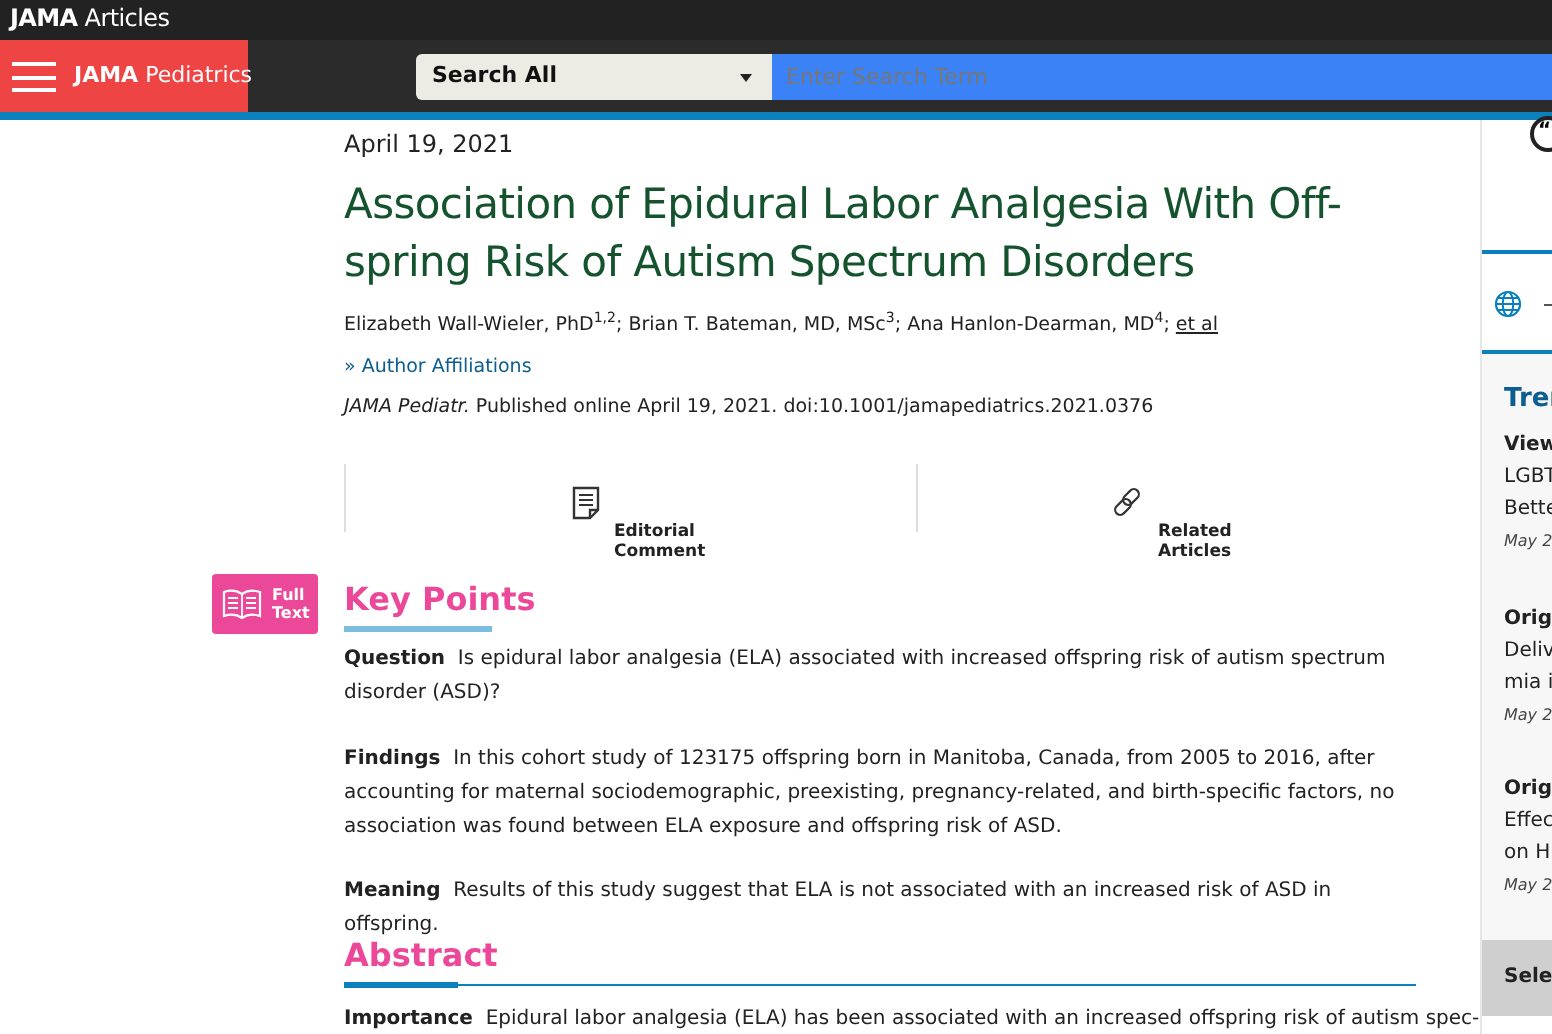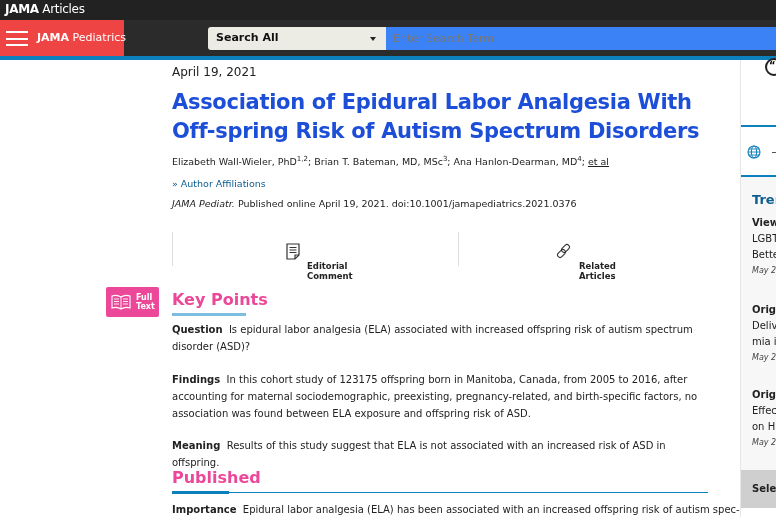--- a/index.html
+++ b/index.html
@@ -16,21 +16,21 @@
   .journal .jname span { font-weight: normal; }
   .search-select { position: absolute; left: 208px; top: 7px; width: 178px; height: 23px; background: #ecebe4; border-radius: 3px 0 0 3px; text-align: right; }
   .search-select .lbl { position: absolute; left: 8px; top: 4px; font-size: 11px; font-weight: bold; color: #111; }
   .search-select .caret { position: absolute; right: 10px; top: 10px; width: 0; height: 0; border-left: 3px solid transparent; border-right: 3px solid transparent; border-top: 4px solid #222; }
   .search-input { position: absolute; left: 386px; top: 7px; width: 390px; height: 23px; background: #3b82f6; border: none; padding-left: 7px; font-size: 11px; font-family: "DejaVu Sans", sans-serif; color: #333; outline: none; }
   .search-input::placeholder { color: #777; }
   .bluebar { position: absolute; left: 0; top: 56px; width: 776px; height: 4px; background: #0c7fbd; }
 
   .main { position: absolute; left: 0; top: 60px; width: 740px; height: 346px; }
   .date { position: absolute; left: 172px; top: 5px; font-size: 12px; color: #222; }
-  .title { position: absolute; left: 172px; top: 28px; width: 530px; font-size: 21px; line-height: 29px; font-weight: bold; color: #1d4ed8; letter-spacing: -0.3px; }
+  .title { position: absolute; left: 172px; top: 28px; width: 530px; font-size: 21px; line-height: 29px; font-weight: normal; color: #14532d; letter-spacing: -0.3px; }
   .authors { position: absolute; left: 172px; top: 95px; font-size: 9.5px; color: #222; white-space: nowrap; }
   .authors sup { font-size: 7px; }
   .authors a { color: #222; text-decoration: underline; }
   .affil { position: absolute; left: 172px; top: 118px; font-size: 9.5px; color: #0c5e91; cursor: pointer; }
   .citation { position: absolute; left: 172px; top: 138px; font-size: 9.5px; color: #222; white-space: nowrap; }
   .citation i { font-style: italic; }
   .actions { position: absolute; left: 172px; top: 172px; width: 536px; height: 36px; }
   .actions .sep { position: absolute; top: 0; width: 1px; height: 34px; background: #ddd; }
   .action { position: absolute; top: 7px; height: 24px; display: flex; align-items: center; cursor: pointer; }
   .action .txt { font-size: 8.5px; line-height: 10px; font-weight: bold; color: #222; margin-left: 7px; margin-top: 40px; }
@@ -137,21 +137,21 @@
       </div>
   </div>
 
   <h2 class="h2 kp-title">Key Points</h2>
   <div class="kp-line"></div>
 
   <p class="para" style="top:261px"><b>Question</b>&nbsp; <span>Is epidural labor analgesia (ELA) associated with increased offspring risk of autism spectrum disorder (ASD)?</span></p>
   <p class="para" style="top:311px"><b>Findings</b>&nbsp; <span>In this cohort study of 123175 offspring born in Manitoba, Canada, from 2005 to 2016, after accounting for maternal sociodemographic, preexisting, pregnancy-related, and birth-specific factors, no association was found between ELA exposure and offspring risk of ASD.</span></p>
   <p class="para" style="top:377px"><b>Meaning</b>&nbsp; <span>Results of this study suggest that ELA is not associated with an increased risk of ASD in offspring.</span></p>
 
-  <h2 class="h2 abs-title">Published</h2>
+  <h2 class="h2 abs-title">Abstract</h2>
   <div class="abs-line"></div>
   <div class="abs-line2"></div>
 
   <p class="para" style="top:441px; white-space:nowrap"><b>Importance</b>&nbsp; <span>Epidural labor analgesia (ELA) has been associated with an increased offspring risk of autism spec-</span></p>
 </div>
 
 <div class="sidebar">
   <div class="sb-box1">
     <div class="quote-circle">“</div>
   </div>

